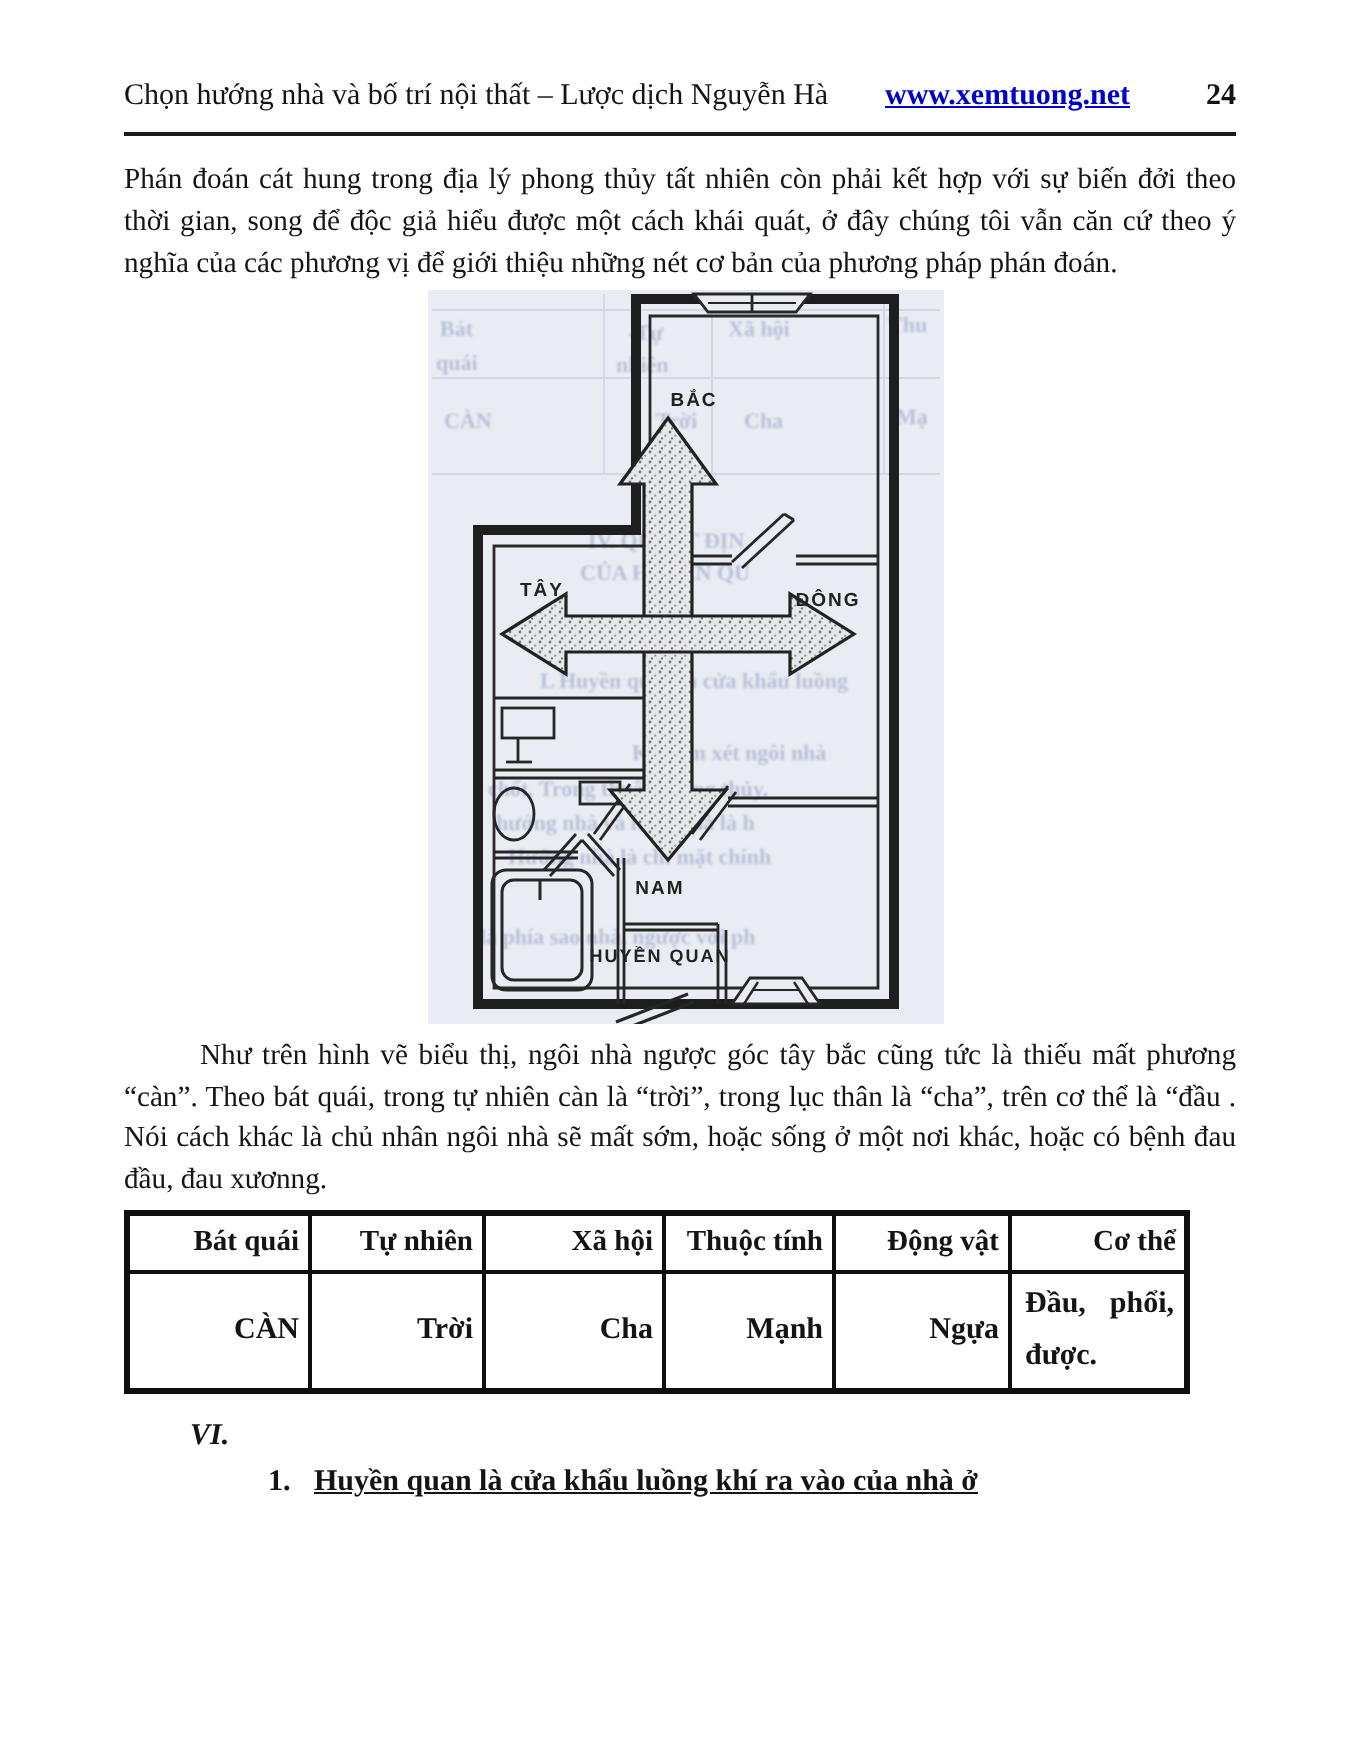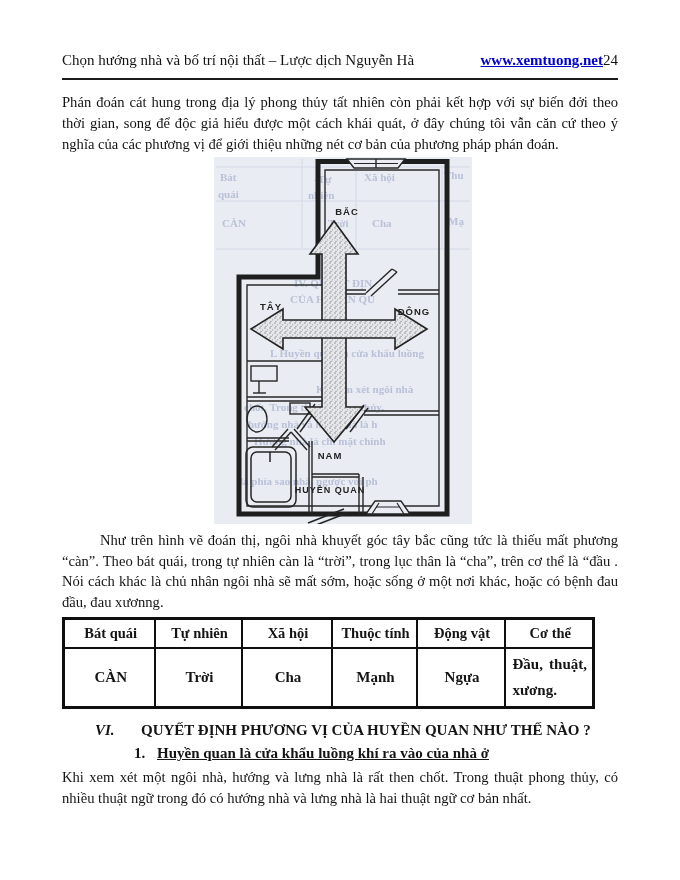--- a/index.html
+++ b/index.html
@@ -3,24 +3,24 @@
 <meta charset="utf-8">
 <style>
   html,body{margin:0;padding:0;background:#ffffff;}
   .page{
     position:relative;width:680px;height:880px;background:#ffffff;
     font-family:"Liberation Serif","DejaVu Serif",serif;
     color:#141414;box-sizing:border-box;padding:38px 62px 0 62px;overflow:hidden;
   }
   
   .header-bar{display:flex;align-items:baseline;font-size:15px;line-height:20px;}
-  .header-bar .doc-title{white-space:nowrap;margin-top:12px;}
+  .header-bar .doc-title{white-space:nowrap;}
   .header-bar .spacer{flex:1;}
   .header-bar a.site-link{color:#0000c8;text-decoration:underline;white-space:nowrap;font-weight:bold;}
-  .header-bar .page-number{}
+  .header-bar .page-number{margin-left:38px;font-weight:bold;}
   .header-rule{border:none;border-top:2px solid #1a1a1a;margin:8px 0 0 0;}
   
   p.body-text{font-size:14.6px;line-height:21px;text-align:justify;margin:0;}
   p.p1{margin-top:12px;}
   p.p2{margin-top:6px;line-height:20.6px;text-indent:38px;}
   p.p3{margin-top:5px;}
   p.p4{margin-top:1px;}
   
   .scan{
     position:relative;width:258px;height:367px;margin:2px 0 0 152px;
@@ -31,21 +31,21 @@
     position:absolute;font-family:"Liberation Serif",serif;font-size:11px;
     color:#98a5c6;opacity:.6;filter:blur(.4px);white-space:nowrap;font-weight:bold;
   }
   .plan-label{
     font-family:"Liberation Sans","DejaVu Sans",sans-serif;
     font-weight:bold;fill:#222222;letter-spacing:1px;
   }
   
   table.bagua{border-collapse:collapse;margin-top:5px;width:530px;table-layout:fixed;}
   table.bagua th,table.bagua td{
-    border:2px solid #0f0f0f;font-weight:bold;text-align:center;
+    border:2px solid #0f0f0f;font-weight:bold;text-align:right;
     padding:2px 4px 2px 7px;font-family:"Liberation Serif",serif;
   }
   table.bagua{border:3px solid #0f0f0f;}
   table.bagua th{font-size:14.5px;height:23px;}
   table.bagua td{font-size:15px;height:53px;vertical-align:middle;}
   table.bagua td.justify-cell{text-align:justify;line-height:1.7;padding-right:5px;}
   
   .section-heading{display:flex;margin-top:13px;font-weight:bold;font-size:15px;padding-left:33px;}
   .section-heading .numeral{width:46px;font-style:italic;}
   .subsection-heading{display:flex;margin-top:6px;font-weight:bold;font-size:15px;padding-left:72px;}
@@ -187,21 +187,21 @@
       <polygon points="37,172 69,152 69,163 181,163 181,152 213,172 181,192 181,181 69,181 69,192" fill="url(#stip)" stroke="#222" stroke-width="1.6"></polygon>
 
       <text class="plan-label" x="133" y="58" font-size="9.5" text-anchor="middle">BẮC</text>
       <text class="plan-label" x="57" y="153" font-size="9.5" text-anchor="middle">TÂY</text>
       <text class="plan-label" x="200" y="158" font-size="9.5" text-anchor="middle">ĐÔNG</text>
       <text class="plan-label" x="116" y="302" font-size="9.5" text-anchor="middle">NAM</text>
       <text class="plan-label" x="116" y="336" font-size="9" text-anchor="middle" letter-spacing="0.6">HUYỀN QUAN</text>
     </svg>
   </div>
 
-  <p class="body-text p2">Như trên hình vẽ đoán thị, ngôi nhà khuyết góc tây bắc cũng tức là thiếu mất phương “càn”. Theo bát quái, trong tự nhiên càn là “trời”, trong lục thân là “cha”, trên cơ thể là “đầu . Nói cách khác là chủ nhân ngôi nhà sẽ mất sớm, hoặc sống ở một nơi khác, hoặc có bệnh đau đầu, đau xươnng.</p>
+  <p class="body-text p2">Như trên hình vẽ biểu thị, ngôi nhà ngược góc tây bắc cũng tức là thiếu mất phương “càn”. Theo bát quái, trong tự nhiên càn là “trời”, trong lục thân là “cha”, trên cơ thể là “đầu . Nói cách khác là chủ nhân ngôi nhà sẽ mất sớm, hoặc sống ở một nơi khác, hoặc có bệnh đau đầu, đau xươnng.</p>
 
   <table class="bagua">
     <colgroup>
       <col style="width:91px">
         <col style="width:87px">
         <col style="width:90px">
       <col style="width:85px">
         <col style="width:88px">
         <col style="width:89px">
     </colgroup>
@@ -215,30 +215,28 @@
         <th>Cơ thể</th>
       </tr>
     </thead>
     <tbody>
       <tr>
         <td>CÀN</td>
         <td>Trời</td>
         <td>Cha</td>
         <td>Mạnh</td>
         <td>Ngựa</td>
-        <td class="justify-cell">Đầu, thuật, xương.</td>
+        <td class="justify-cell">Đầu, phổi, được.</td>
       </tr>
     </tbody>
   </table>
 
   <div class="section-heading">
     <span class="numeral">VI.</span>
-    <span class="section-title">QUYẾT ĐỊNH PHƯƠNG VỊ CỦA HUYỀN QUAN NHƯ THẾ NÀO ?</span>
   </div>
 
   <div class="subsection-heading">
     <span class="sub-number">1.</span>
     <span class="sub-title">Huyền quan là cửa khẩu luồng khí ra vào của nhà ở</span>
   </div>
 
-  <p class="body-text p3">Khi xem xét một ngôi nhà, hướng và lưng nhà là rất then chốt. Trong thuật phong thủy, có nhiều thuật ngữ trong đó có hướng nhà và lưng nhà là hai thuật ngữ cơ bản nhất.</p>
 
 </div>
 
 </body></html>

